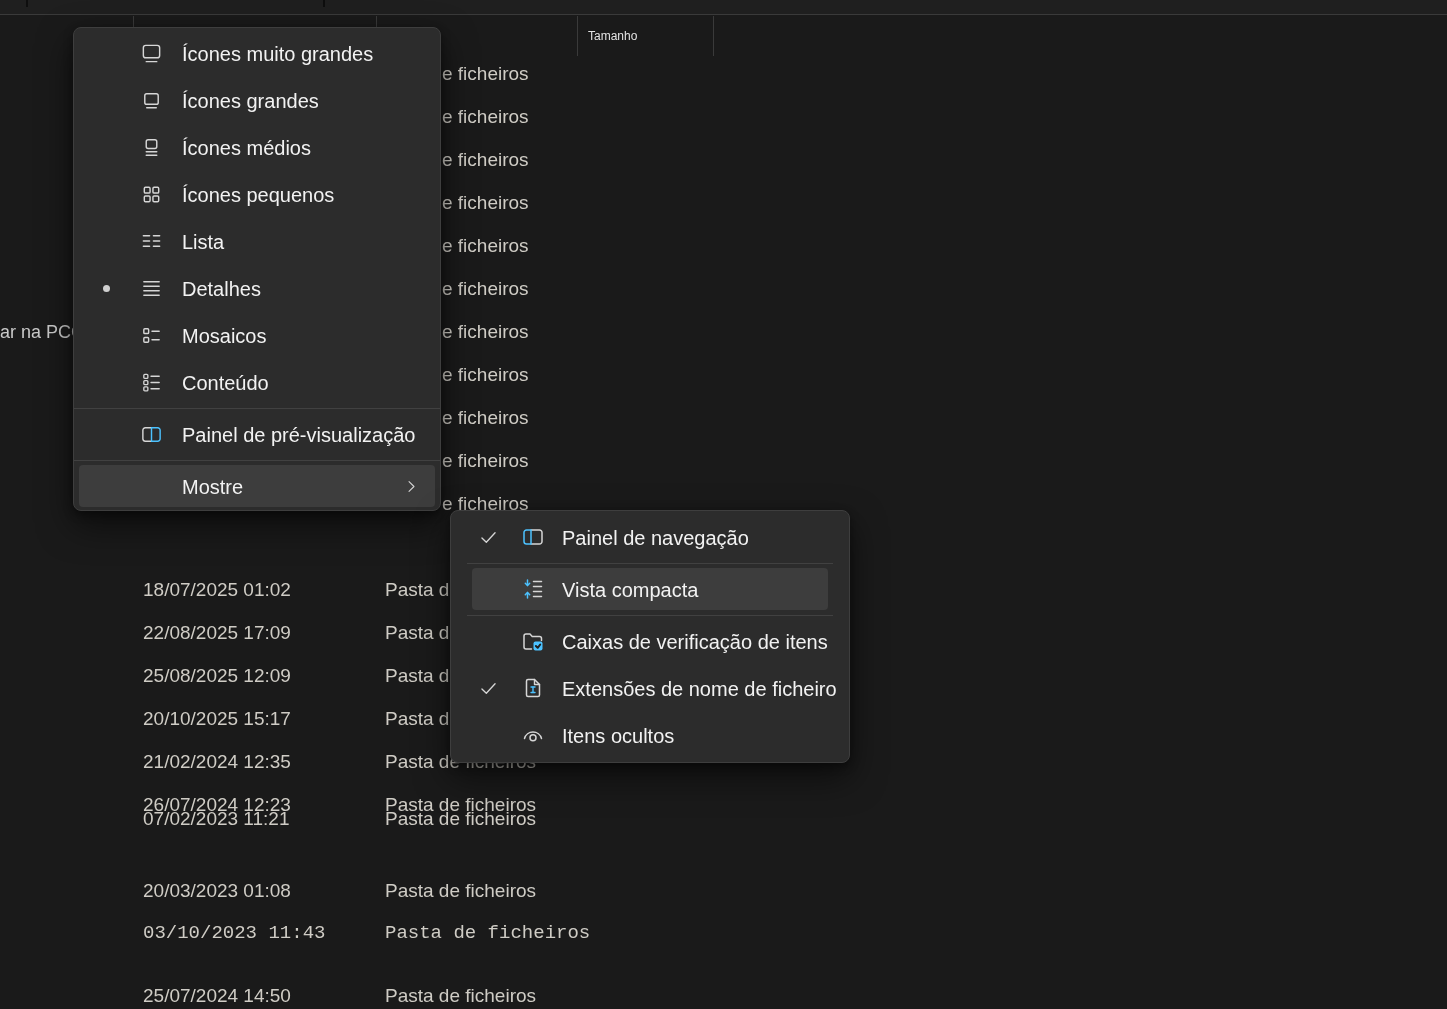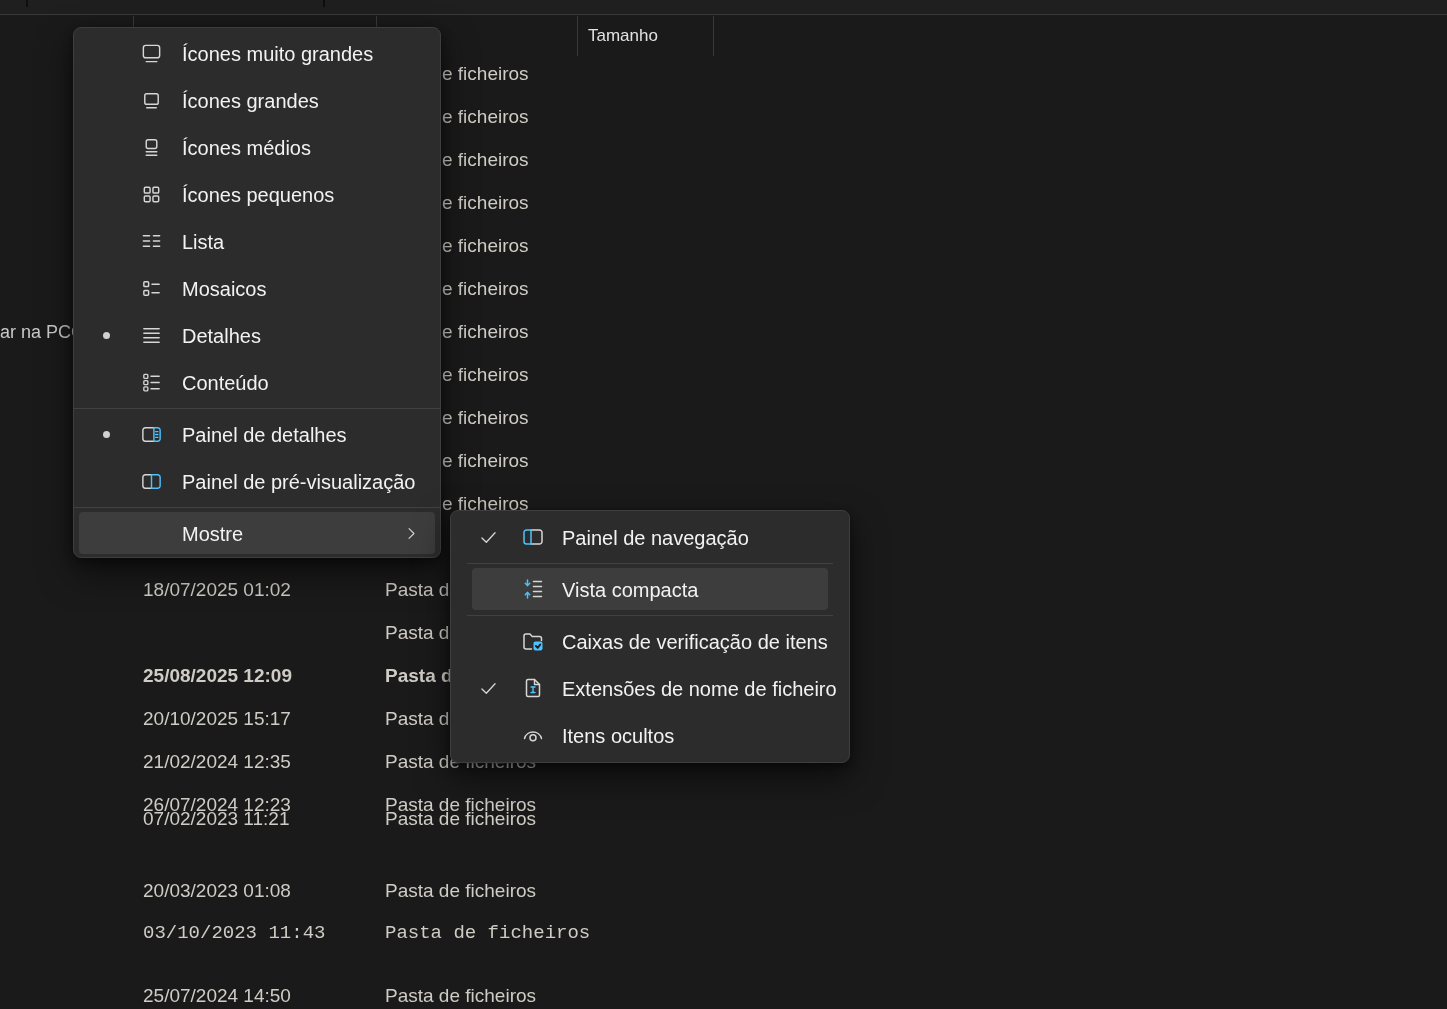--- a/index.html
+++ b/index.html
@@ -8,21 +8,21 @@
     background:#1a1a1a; font-family:"Liberation Sans", sans-serif;
     -webkit-font-smoothing:antialiased;
   }
 
   
   .topstrip { position:absolute; left:0; top:0; width:100%; height:14px; background:#1f1f1f; }
   .toptick  { position:absolute; top:0; width:2px; height:7px; background:#0e0e0e; }
   .hdr-divider { position:absolute; left:0; top:14px; width:100%; height:1px; background:#3a3a3a; }
   .colsep { position:absolute; top:16px; width:1px; height:40px; background:#3a3a3a; }
   .hdr-label { position:absolute; top:15px; left:588px; height:42px; line-height:42px;
-               font-size:17px; color:#e2e2e2; white-space:nowrap; }
+               font-size:12px; color:#e2e2e2; white-space:nowrap; }
 
   
   .list-row { position:absolute; left:0; width:100%; height:43px; line-height:43px;
               font-size:19px; color:#cfccc5; }
   .cell-date { position:absolute; left:143px; white-space:nowrap; }
   .cell-type { position:absolute; left:385px; white-space:nowrap; }
   .cell-frag { position:absolute; left:442px; white-space:nowrap; }
   .bg-fragment { position:absolute; left:0; top:320px; height:24px; line-height:24px;
                  font-size:18px; color:#c9c9c9; white-space:nowrap; }
 
@@ -108,23 +108,24 @@
         <span class="cell-frag">e ficheiros</span>
       </div>
       <div class="list-row" style="top: 481.5px;">
         <span class="cell-frag">e ficheiros</span>
       </div>
       <div class="list-row" style="top: 567.5px;">
         <span class="cell-date">18/07/2025 01:02</span>
         <span class="cell-type">Pasta de ficheiros</span>
       </div>
       <div class="list-row" style="top: 610.5px;">
-        <span class="cell-type">Pasta de ficheiros</span>
-      </div>
-      <div class="list-row" style="top: 653.5px; font-weight: bold;">
+        <span class="cell-date">22/08/2025 17:09</span>
+        <span class="cell-type">Pasta de ficheiros</span>
+      </div>
+      <div class="list-row" style="top: 653.5px;">
         <span class="cell-date">25/08/2025 12:09</span>
         <span class="cell-type">Pasta de ficheiros</span>
       </div>
       <div class="list-row" style="top: 696.5px;">
         <span class="cell-date">20/10/2025 15:17</span>
         <span class="cell-type">Pasta de ficheiros</span>
       </div>
       <div class="list-row" style="top: 739.5px;">
         <span class="cell-date">21/02/2024 12:35</span>
         <span class="cell-type">Pasta de ficheiros</span>
@@ -204,73 +205,60 @@
             <line class="g" x1="3.5" y1="17" x2="10" y2="17"></line>
             <line class="g" x1="14" y1="6" x2="20.5" y2="6"></line>
             <line class="g" x1="14" y1="11.5" x2="20.5" y2="11.5"></line>
             <line class="g" x1="14" y1="17" x2="20.5" y2="17"></line>
           </svg>
       </span>
       <span class="vlabel">Lista</span>
     </div>
 
     <div class="vrow">
+      <span class="vdot"></span>
+      <span class="vicon icon">
+        <svg viewBox="0 0 24 24">
+            <line class="g" x1="4" y1="5" x2="20" y2="5"></line>
+            <line class="g" x1="4" y1="9.7" x2="20" y2="9.7"></line>
+            <line class="g" x1="4" y1="14.4" x2="20" y2="14.4"></line>
+            <line class="g" x1="4" y1="19" x2="20" y2="19"></line>
+          </svg>
+      </span>
+      <span class="vlabel">Detalhes</span>
+    </div>
+
+    <div class="vrow">
       <span class="vicon icon">
         <svg viewBox="0 0 24 24">
             <rect class="g" x="4" y="5" width="5" height="5" rx="1"></rect>
             <line class="g" x1="12.5" y1="7.5" x2="20" y2="7.5"></line>
             <rect class="g" x="4" y="14" width="5" height="5" rx="1"></rect>
             <line class="g" x1="12.5" y1="16.5" x2="20" y2="16.5"></line>
           </svg>
       </span>
       <span class="vlabel">Mosaicos</span>
-    </div>
-
-    <div class="vrow">
-      <span class="vdot"></span>
-      <span class="vicon icon">
-        <svg viewBox="0 0 24 24">
-            <line class="g" x1="4" y1="5" x2="20" y2="5"></line>
-            <line class="g" x1="4" y1="9.7" x2="20" y2="9.7"></line>
-            <line class="g" x1="4" y1="14.4" x2="20" y2="14.4"></line>
-            <line class="g" x1="4" y1="19" x2="20" y2="19"></line>
-          </svg>
-      </span>
-      <span class="vlabel">Detalhes</span>
     </div>
 
     <div class="vrow">
       <span class="vicon icon">
         <svg viewBox="0 0 24 24">
             <rect class="g thin" x="4" y="3.5" width="4.2" height="4.2" rx="1"></rect>
             <line class="g" x1="11.5" y1="5.5" x2="20" y2="5.5"></line>
             <rect class="g thin" x="4" y="10" width="4.2" height="4.2" rx="1"></rect>
             <line class="g" x1="11.5" y1="12" x2="20" y2="12"></line>
             <rect class="g thin" x="4" y="16.5" width="4.2" height="4.2" rx="1"></rect>
             <line class="g" x1="11.5" y1="18.5" x2="20" y2="18.5"></line>
           </svg>
       </span>
       <span class="vlabel">Conteúdo</span>
     </div>
 
     <div class="vsep"></div>
 
-    <div class="vrow">
-      <span class="vdot"></span>
-      <span class="vicon icon">
-        <svg viewBox="0 0 24 24">
-            <path class="g" d="M14.5 5h-9A2.5 2.5 0 0 0 3 7.5v9A2.5 2.5 0 0 0 5.5 19h9"></path>
-            <path class="b" d="M14.5 5h4A2.5 2.5 0 0 1 21 7.5v9a2.5 2.5 0 0 1-2.5 2.5h-4V5z"></path>
-            <line class="b thin" x1="16.3" y1="9" x2="18.7" y2="9"></line>
-            <line class="b thin" x1="16.3" y1="12" x2="18.7" y2="12"></line>
-            <line class="b thin" x1="16.3" y1="15" x2="18.7" y2="15"></line>
-          </svg>
-      </span>
-      <span class="vlabel">Painel de detalhes</span>
-    </div>
 
     <div class="vrow">
       <span class="vicon icon">
         <svg viewBox="0 0 24 24">
             <path class="g" d="M12 5H5.5A2.5 2.5 0 0 0 3 7.5v9A2.5 2.5 0 0 0 5.5 19H12"></path>
             <path class="b" d="M12 5h6.5A2.5 2.5 0 0 1 21 7.5v9a2.5 2.5 0 0 1-2.5 2.5H12V5z"></path>
           </svg>
       </span>
       <span class="vlabel">Painel de pré-visualização</span>
     </div>

